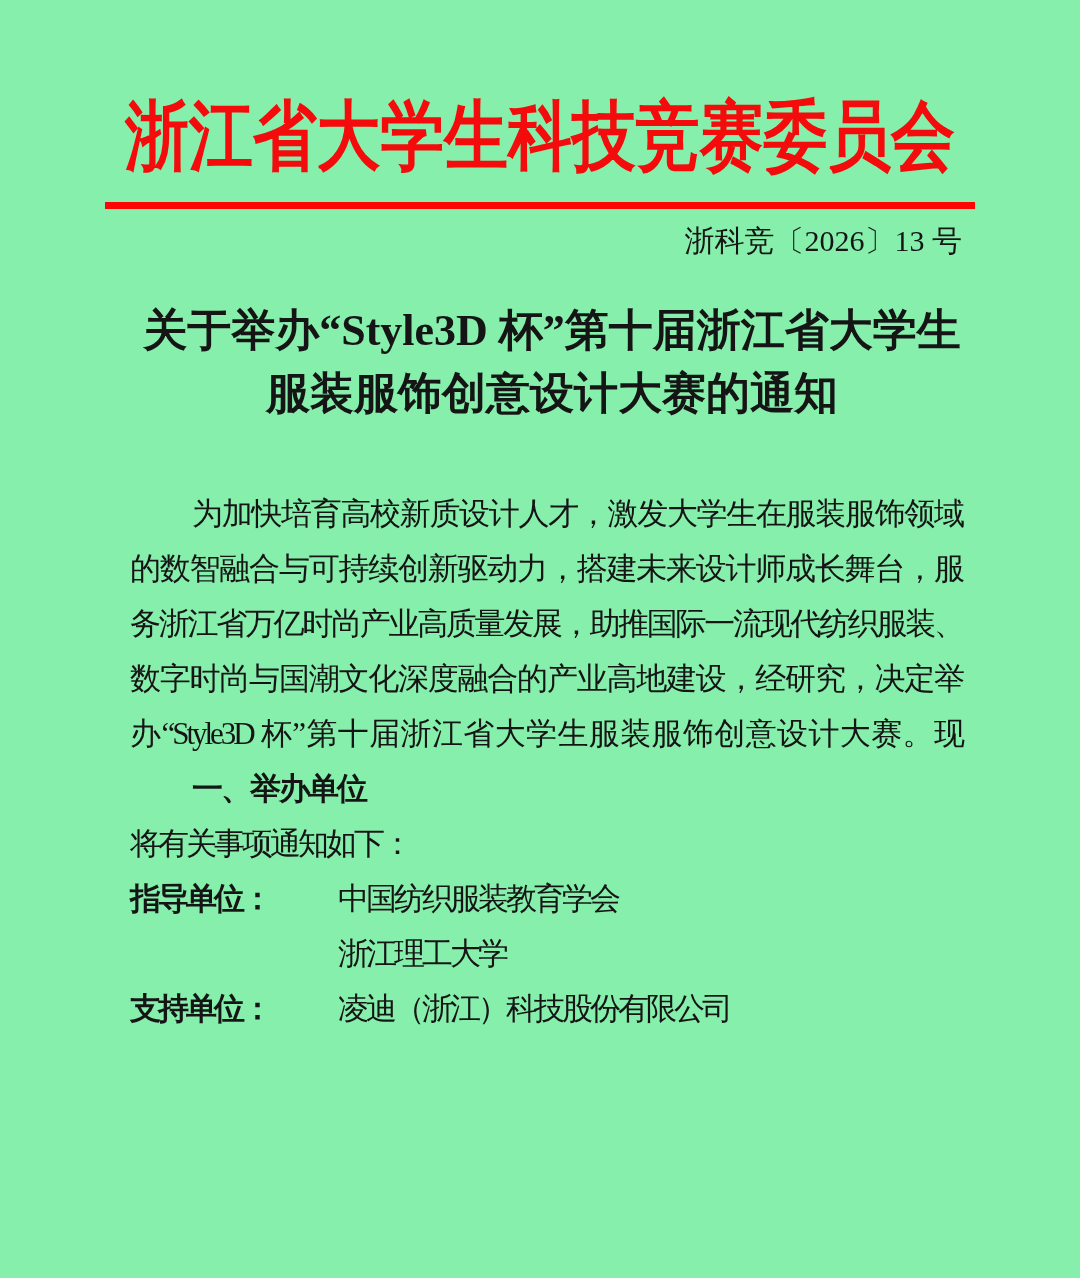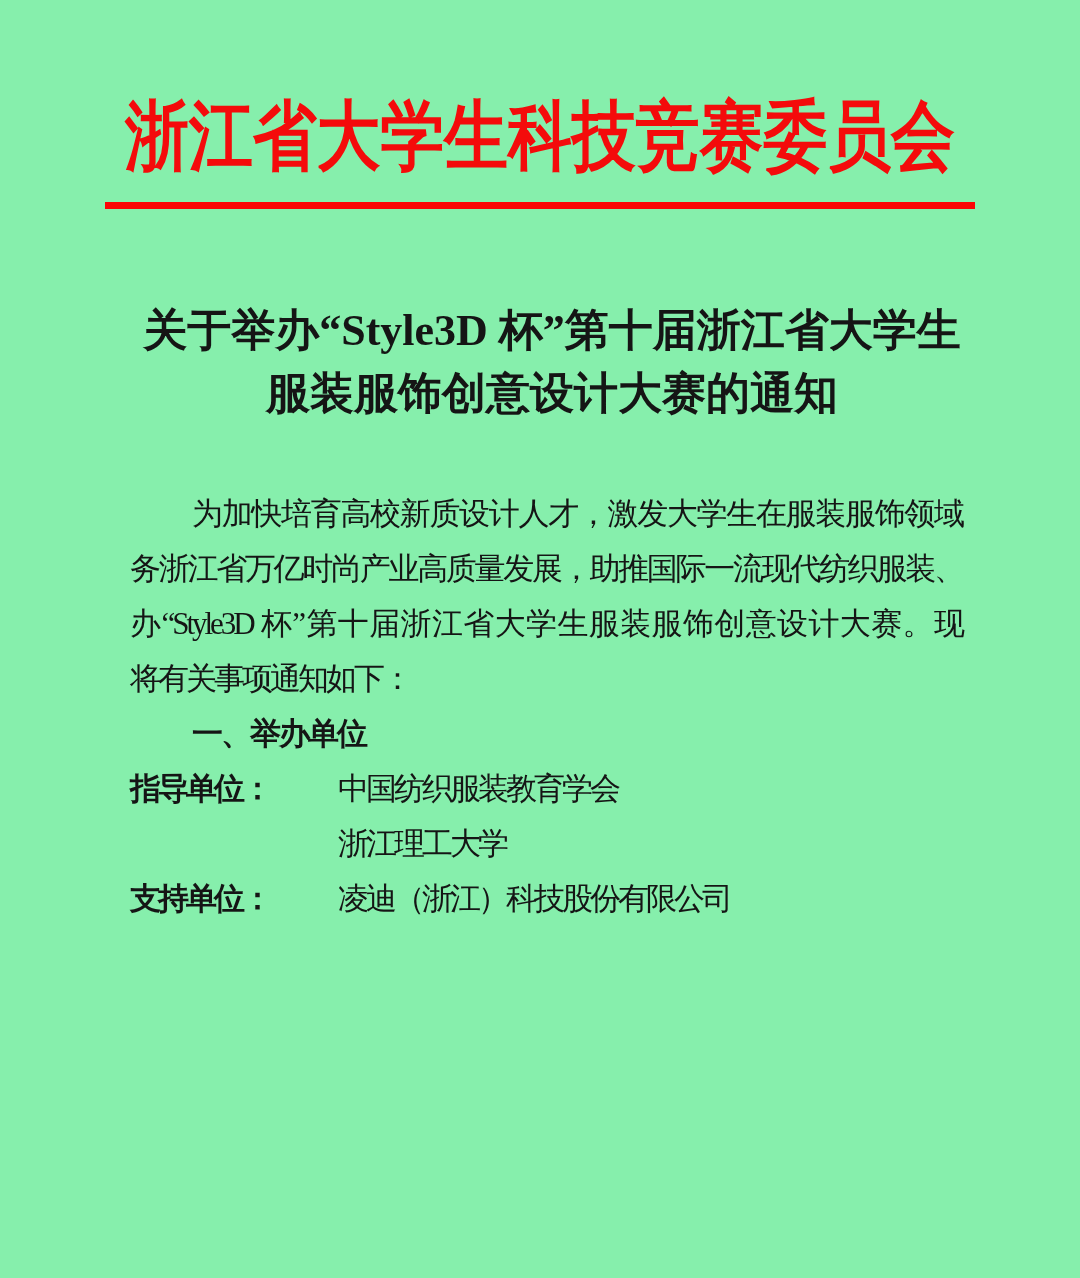--- a/index.html
+++ b/index.html
@@ -84,35 +84,38 @@
 </style>
 </head>
 <body>
 
 <div class="page">
 
   <div class="org-name">浙江省大学生科技竞赛委员会</div>
 
   <div class="red-rule"></div>
 
+  <div class="doc-number">浙科竞〔2026〕13 号</div>
 
   <div class="title-block">
     <div>关于举办“Style3D 杯”第十届浙江省大学生</div>
     <div>服装服饰创意设计大赛的通知</div>
   </div>
 
   <div class="body-block">
 
 
     <div class="bline jl indent">为加快培育高校新质设计人才，激发大学生在服装服饰领域</div>
+    <div class="bline jl">的数智融合与可持续创新驱动力，搭建未来设计师成长舞台，服</div>
     <div class="bline jl">务浙江省万亿时尚产业高质量发展，助推国际一流现代纺织服装、</div>
+    <div class="bline jl">数字时尚与国潮文化深度融合的产业高地建设，经研究，决定举</div>
     <div class="bline jl">办“Style3D 杯”第十届浙江省大学生服装服饰创意设计大赛。现</div>
+    <div class="bline section-heading">一、举办单位</div>
+
     <div class="bline">将有关事项通知如下：</div>
-
-    <div class="bline section-heading">一、举办单位</div>
 
     <div class="bline org-line">
       <span class="org-label">指导单位：</span><span class="org-value">中国纺织服装教育学会</span>
     </div>
 
 
 
 
     <div class="bline org-line">
       <span class="org-label"></span><span class="org-value">浙江理工大学</span>

